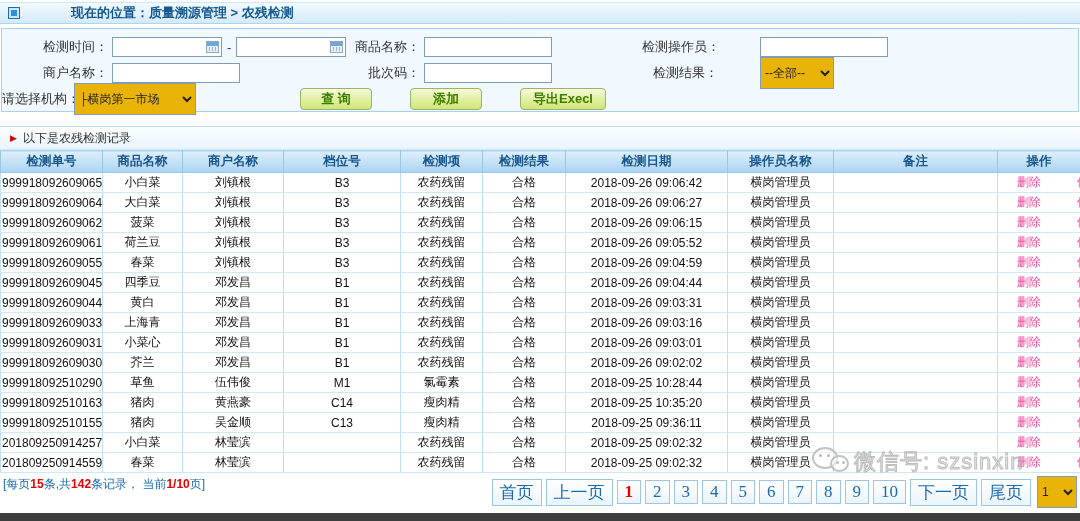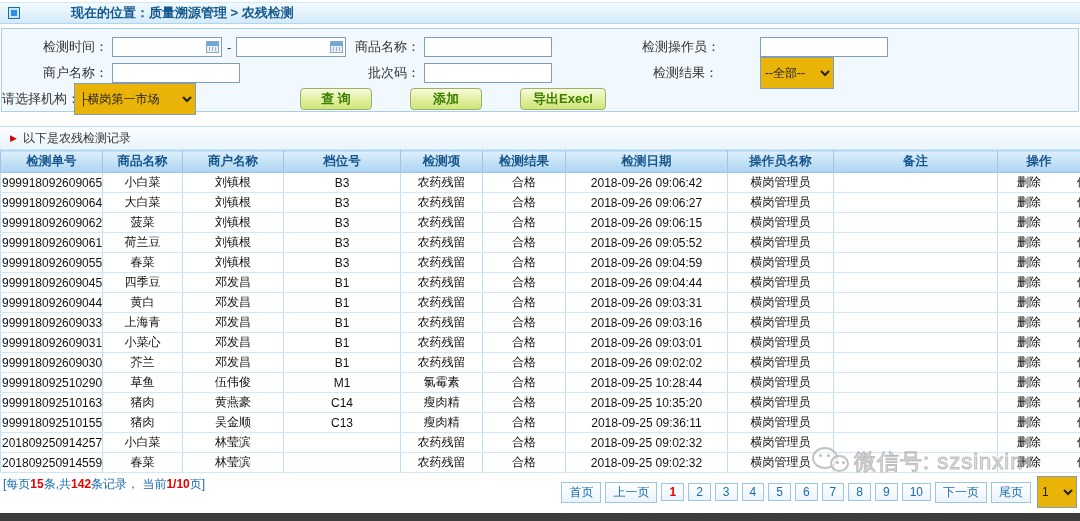--- a/index.html
+++ b/index.html
@@ -42,29 +42,29 @@
   .arrow-red{color:#d40000;font-size:9px;margin:0 6px 0 10px;}
   .section span.t{font-size:12px;color:#333;}
 
   
   table{width:1080px;border-collapse:collapse;table-layout:fixed;}
   th{height:22px;font-size:12.5px;font-weight:bold;color:#17568c;
     background:linear-gradient(#ddeffb,#abd4f2);border:1px solid #9cc6e6;border-top:1px solid #aed4ee;}
   td{height:20px;font-size:12px;color:#111;text-align:center;background:#fff;
     border-right:1px solid #bfdff5;border-bottom:1px solid #cfe7f8;overflow:hidden;white-space:nowrap;}
   td:first-child{border-left:1px solid #bfdff5;}
-  td.c-actions a{color:#000000;text-decoration:none;margin:0 18px;font-size:12px;cursor:pointer;}
+  td.c-actions a{color:#ec4899;text-decoration:none;margin:0 18px;font-size:12px;cursor:pointer;}
 
   
   .footer{margin-top:3px;height:22px;display:flex;align-items:flex-start;justify-content:space-between;padding:0 3px;}
   .summary{font-size:12px;color:#1a6ab0;}
   .summary b{color:#e60000;}
   .pager{display:flex;align-items:center;}
-  .pbtn{display:inline-block;margin-left:4px;padding:1px 7px;font-size:12px;color:#1a6ab0;
-    border:1px solid #9cc6e6;background:linear-gradient(#ffffff,#eaf4fc);cursor:pointer;text-decoration:none;}
+  .pbtn{display:inline-block;margin-left:4px;padding:1px 7px;font-size:17px;color:#1a6ab0;
+    border:1px solid #9cc6e6;background:linear-gradient(#ffffff,#eaf4fc);cursor:pointer;text-decoration:none;font-family:Liberation Serif, serif;}
   .pbtn.cur{color:#e60000;font-weight:bold;}
   .pager select{margin-left:6px;width:40px;}
 
   
   .botbar{position:absolute;left:0;bottom:0;width:1080px;height:8px;background:#3d3d3d;}
 
   
   .wm{position:absolute;left:812px;top:445px;display:flex;align-items:center;pointer-events:none;opacity:.85;}
   .wm-logo{position:relative;width:42px;height:34px;}
   .wm-b1{position:absolute;left:0;top:2px;width:26px;height:22px;border:2px solid #b9b9b9;border-radius:50%;background:rgba(255,255,255,.5);}

